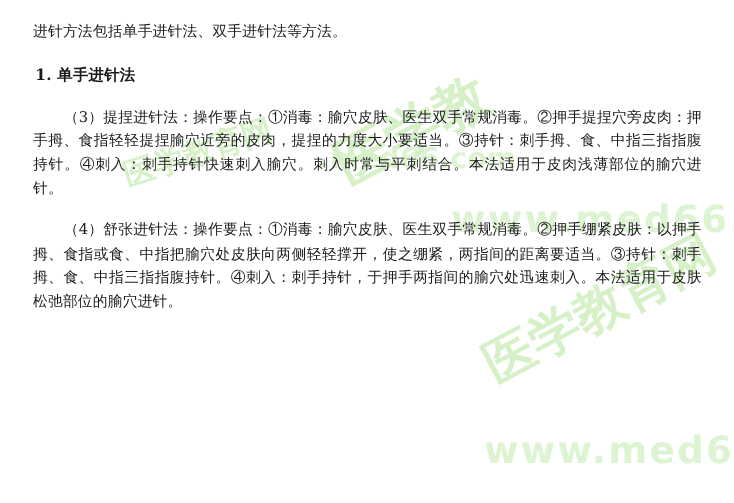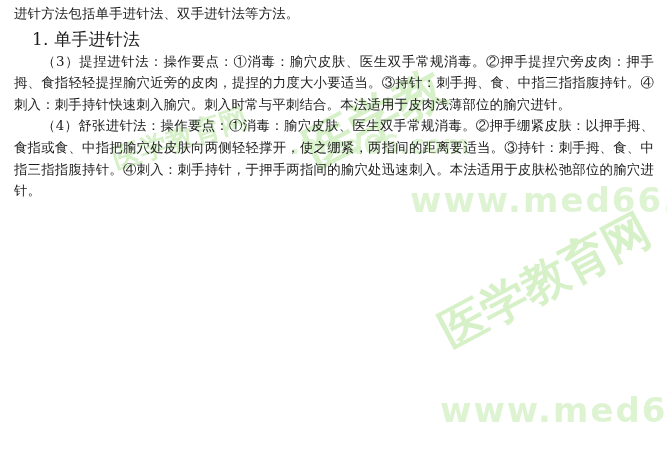--- a/index.html
+++ b/index.html
@@ -44,31 +44,31 @@
     left: 14px;
     top: 3px;
     width: 640px;
     z-index: 1;
     font-size: 13.4px;
     line-height: 21.6px;
     letter-spacing: 0.2px;
     text-align: justify;
   }
   .p {
-    margin: 0;
+    margin: 16px;
     padding: 0;
   }
   .indent {
     text-indent: 28px;
   }
   .heading {
     margin: 2px 0 0 0;
     padding-left: 18px;
-    font-weight: normal;
-    font-size: 17px;
+    font-weight: bold;
+    font-size: 14px;
     line-height: 24px;
   }
 </style>
 </head>
 <body>
 
 <div class="page">
 
   <div class="watermark wm-7">医学教育网</div>
   <div class="watermark wm-2">医学教</div>

